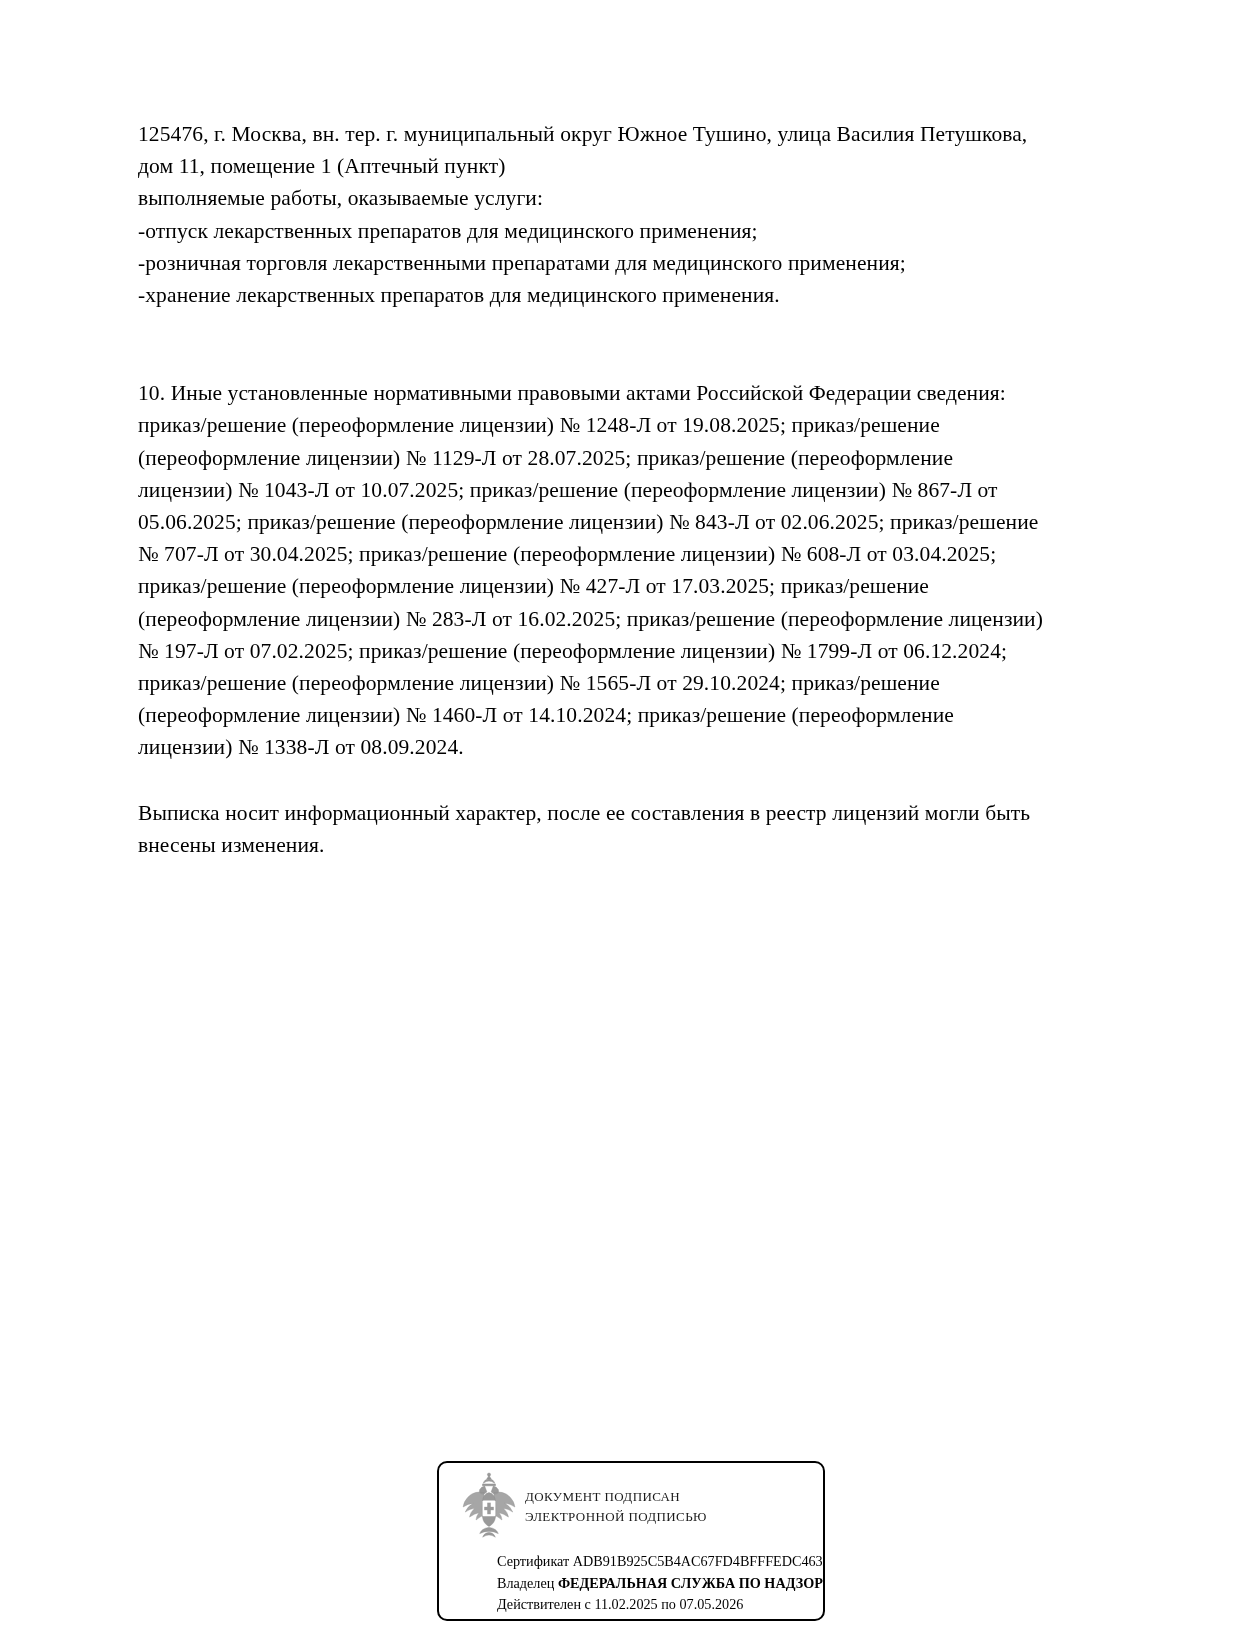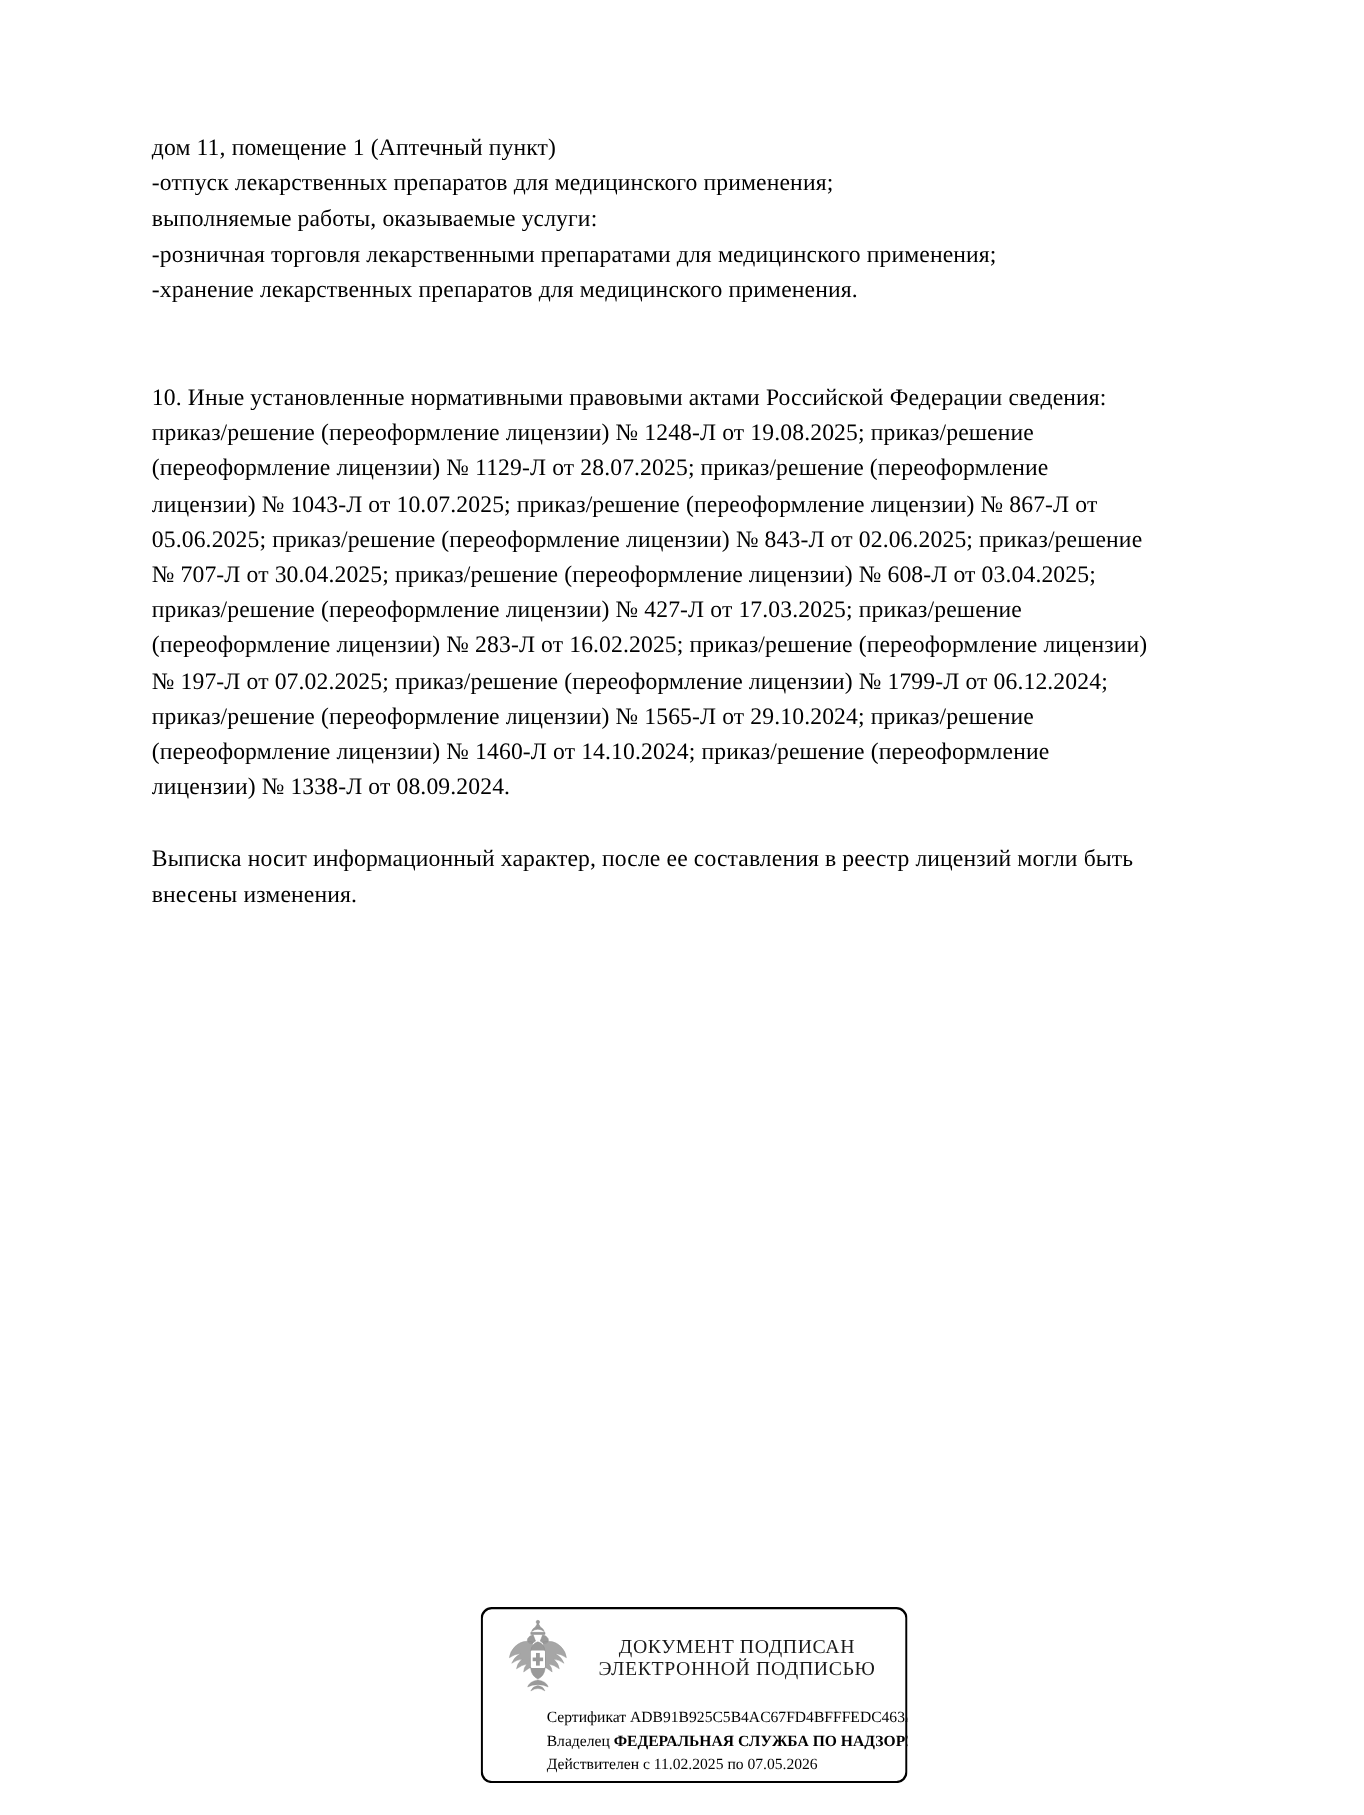--- a/index.html
+++ b/index.html
@@ -72,22 +72,22 @@
   .sig-emblem {
     width: 72px;
     height: 72px;
     margin-left: 14px;
     flex: 0 0 auto;
     display: block;
   }
 
   .sig-heading {
     flex: 1 1 auto;
-    text-align: center;
-    font-size: 18px;
+    text-align: left;
+    font-size: 13px;
     line-height: 20px;
     letter-spacing: 0.03em;
     padding-right: 8px;
     color: #1a1a1a;
   }
   .sig-heading span { display: block; white-space: nowrap; }
 
   .sig-details {
     position: absolute;
     left: 12px;
@@ -113,23 +113,24 @@
   }
 </style>
 </head>
 <body>
 
 <div class="page">
 
   <div class="content">
 
     <div class="para">
+      <span class="para-line">125476, г. Москва, вн. тер. г. муниципальный округ Южное Тушино, улица Василия Петушкова,</span>
       <span class="para-line">дом 11, помещение 1 (Аптечный пункт)</span>
+      <span class="para-line">выполняемые работы, оказываемые услуги:</span>
       <span class="para-line">-отпуск лекарственных препаратов для медицинского применения;</span>
-      <span class="para-line">выполняемые работы, оказываемые услуги:</span>
       <span class="para-line">-розничная торговля лекарственными препаратами для медицинского применения;</span>
       <span class="para-line">-хранение лекарственных препаратов для медицинского применения.</span>
     </div>
 
     <div class="gap-md"></div>
 
 
     <div class="gap-md"></div>
 
     <div class="para">

